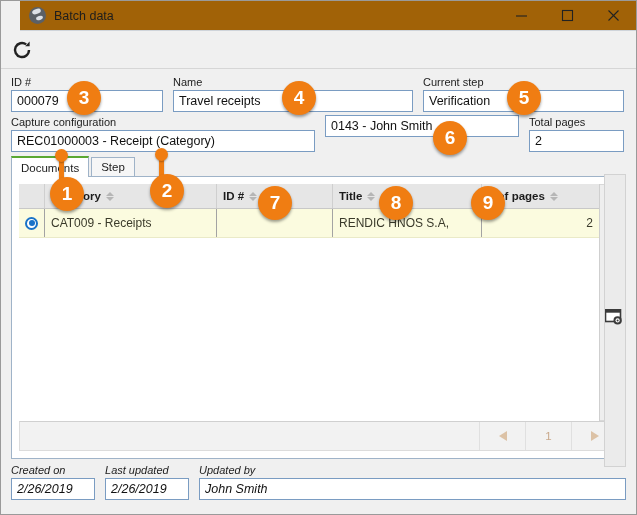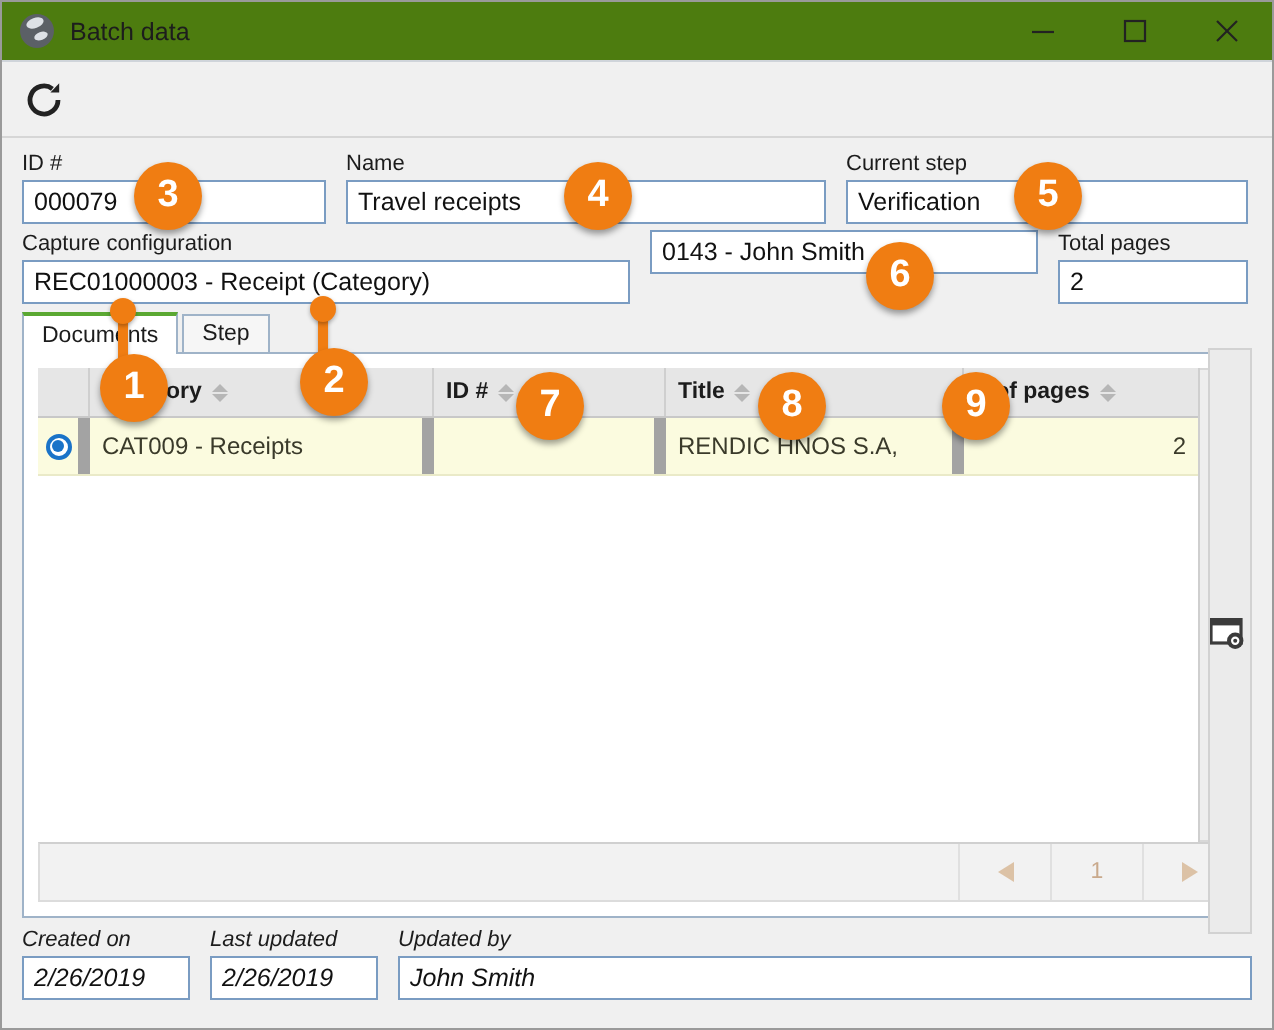--- a/index.html
+++ b/index.html
@@ -13,24 +13,25 @@
     position:relative;
   }
   .window{
     position:absolute;left:0;top:0;width:637px;height:515px;
     box-sizing:border-box;
     border:1px solid #9a9a9a;
     background:#f0f0f0;
   }
   
   .titlebar{
-    height:30px;background:#4d7c0f;
+    height:30px;background:#a16207;
     display:flex;align-items:center;
     border-bottom:1px solid #cfd4da;
     box-sizing:border-box;
+    margin-left:19px;
   }
   .title-icon{
     width:17px;height:17px;margin-left:9px;margin-right:8px;
     border-radius:50%;
     background:#5b6066;
     position:relative;flex:none;
   }
   .title-icon:before{
     content:"";position:absolute;left:3px;top:2px;width:9px;height:5px;
     border-radius:50%;background:#dde1e6;transform:rotate(-20deg);
@@ -103,21 +104,21 @@
   .th.right{border-right:none;}
   .sorter{margin-left:5px;display:inline-flex;flex-direction:column;gap:1px;flex:none;}
   .sorter i{display:block;width:0;height:0;border-left:4px solid transparent;border-right:4px solid transparent;}
   .sorter i.up{border-bottom:4px solid #b6b6b6;}
   .sorter i.dn{border-top:4px solid #b6b6b6;}
   .grid-body{flex:1;background:#ffffff;min-height:0;}
   .row{display:flex;height:28px;background:#fbfbdf;border-bottom:1px solid #eaeac8;}
   .td{
     display:flex;align-items:center;box-sizing:border-box;
     font-size:12px;color:#3a3a2a;padding:0 6px;
-    border-right:6px solid #a3a3a3;white-space:nowrap;overflow:hidden;
+    border-right:1px solid #a3a3a3;white-space:nowrap;overflow:hidden;
   }
   .td.sel{width:26px;padding:0;justify-content:center;}
   .td.right{justify-content:flex-end;border-right:none;}
   .radio{
     width:13px;height:13px;border-radius:50%;
     border:2px solid #1a73c8;background:#fff;
     display:flex;align-items:center;justify-content:center;box-sizing:border-box;
   }
   .radio:after{content:"";width:6px;height:6px;border-radius:50%;background:#1a73c8;}
   .vscroll{width:18px;background:#eeeeee;border:1px solid #d8d8d8;border-left:none;box-sizing:border-box;}

